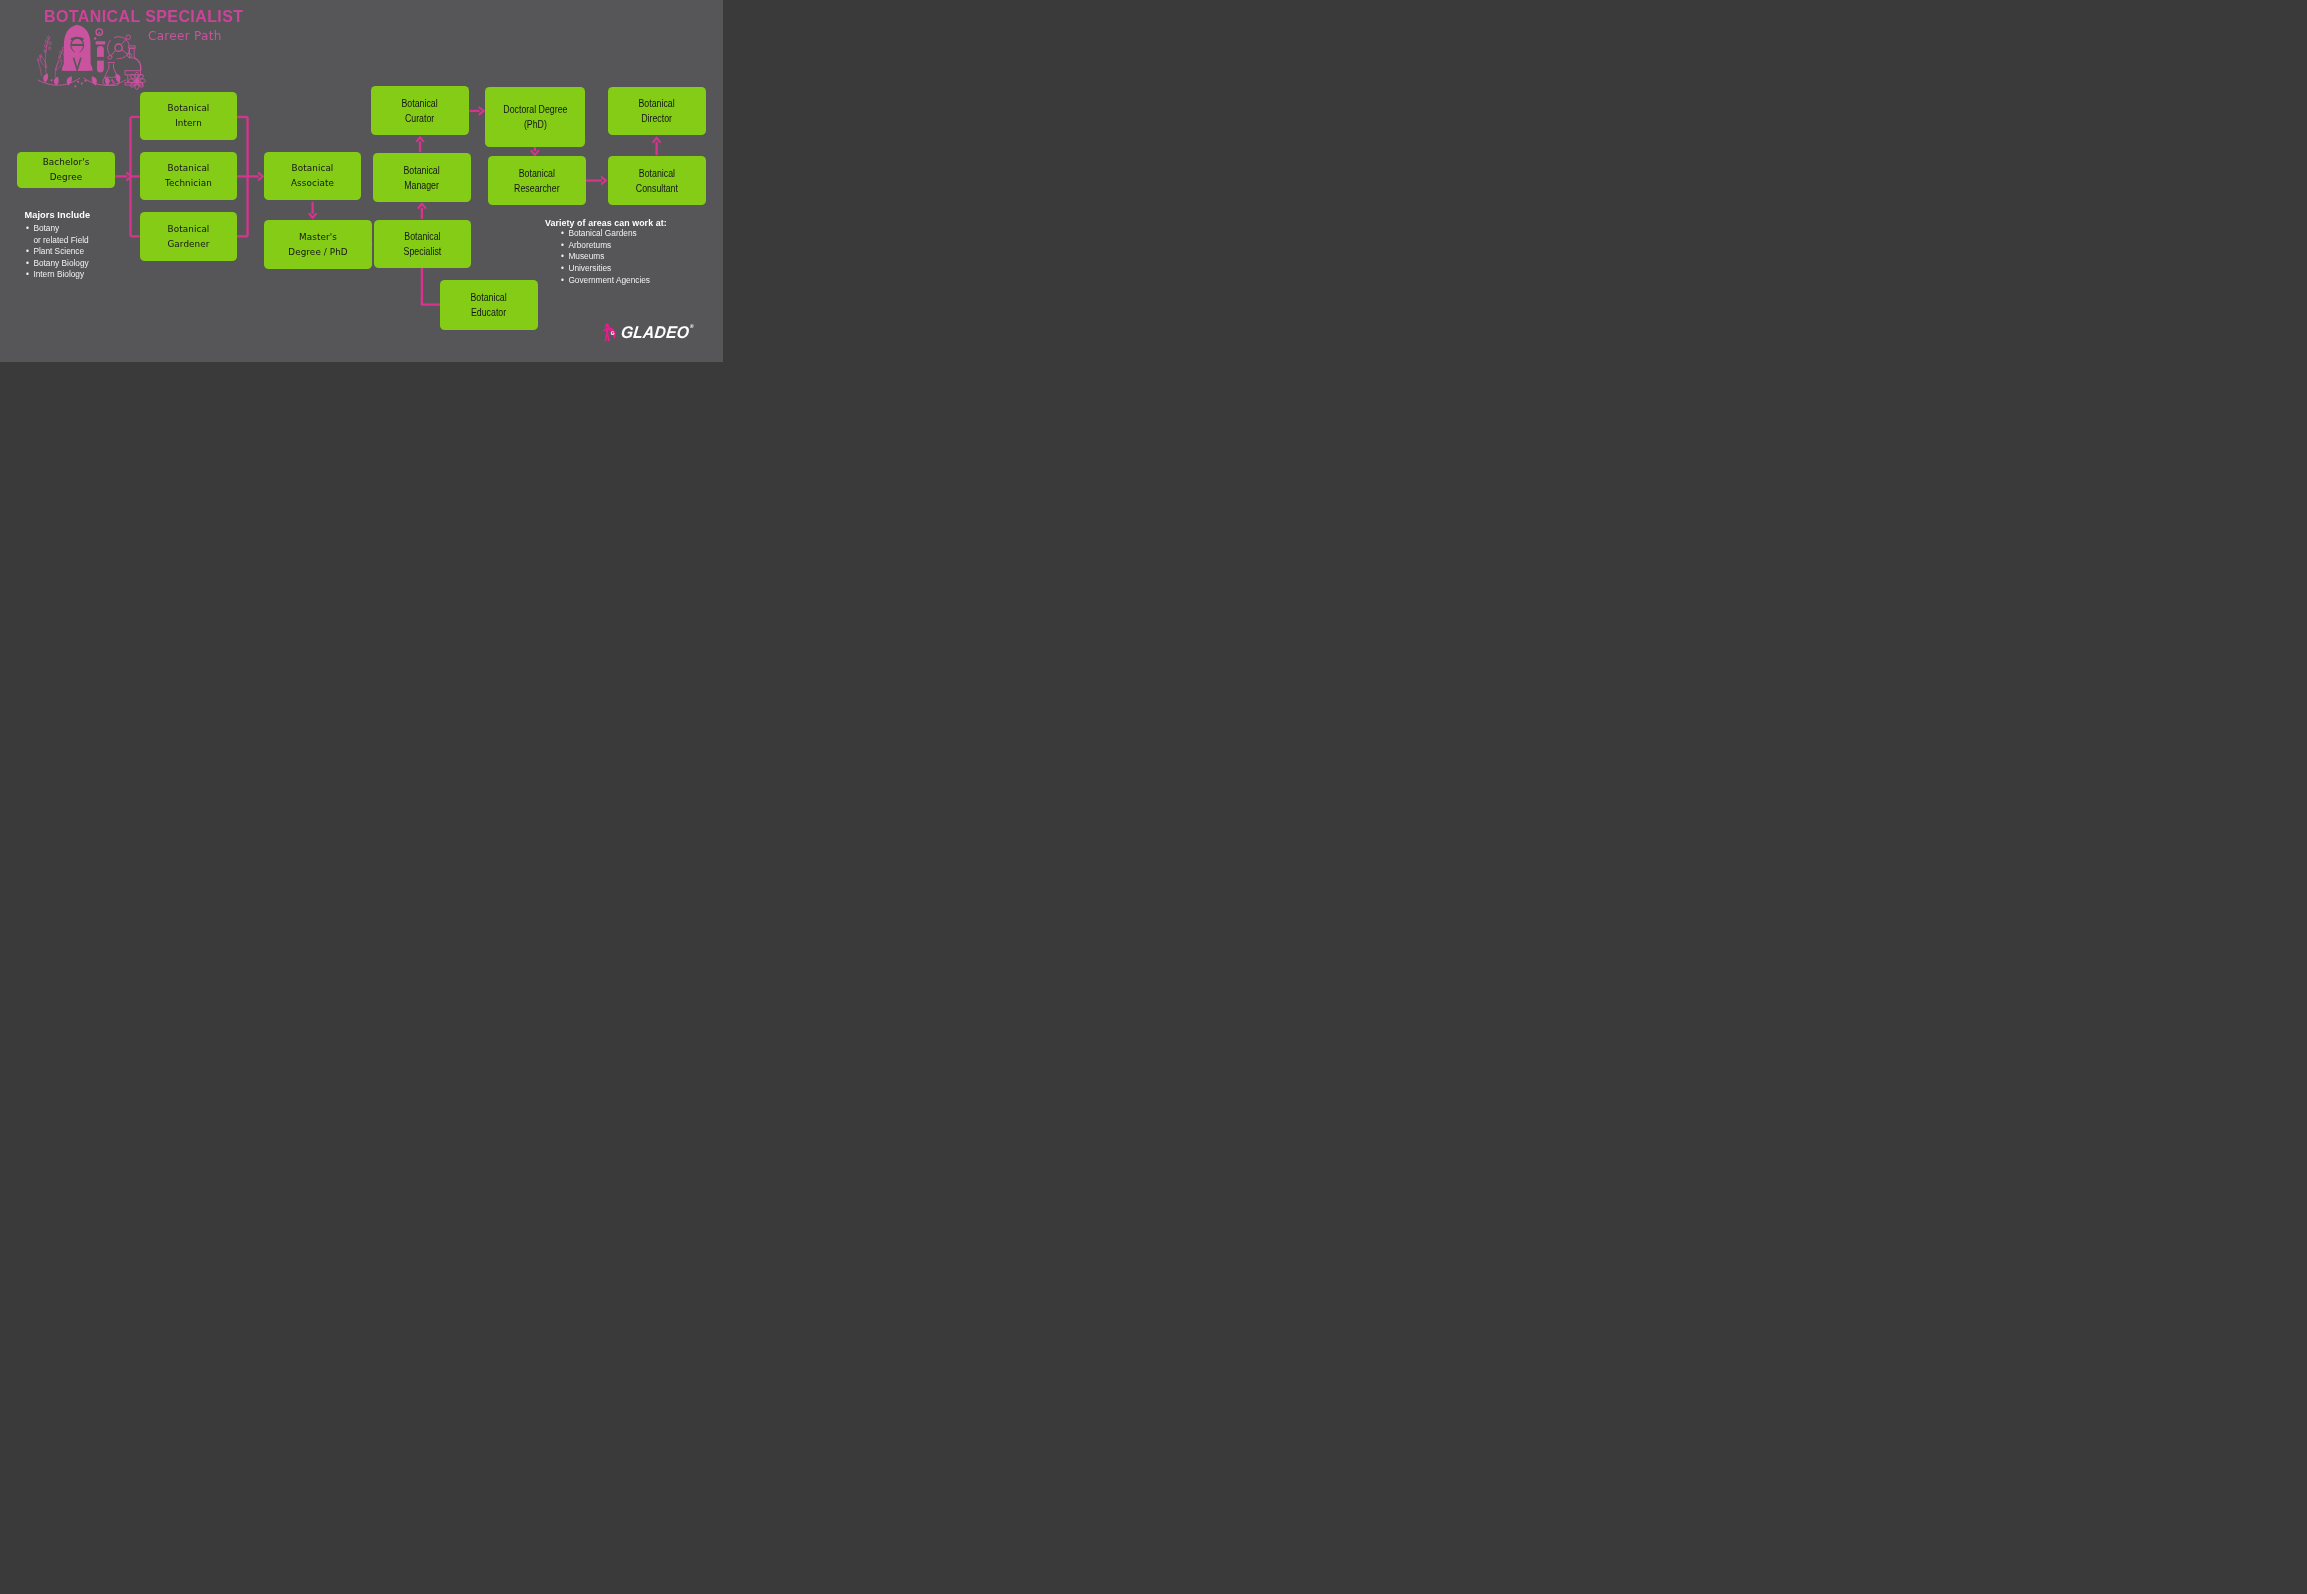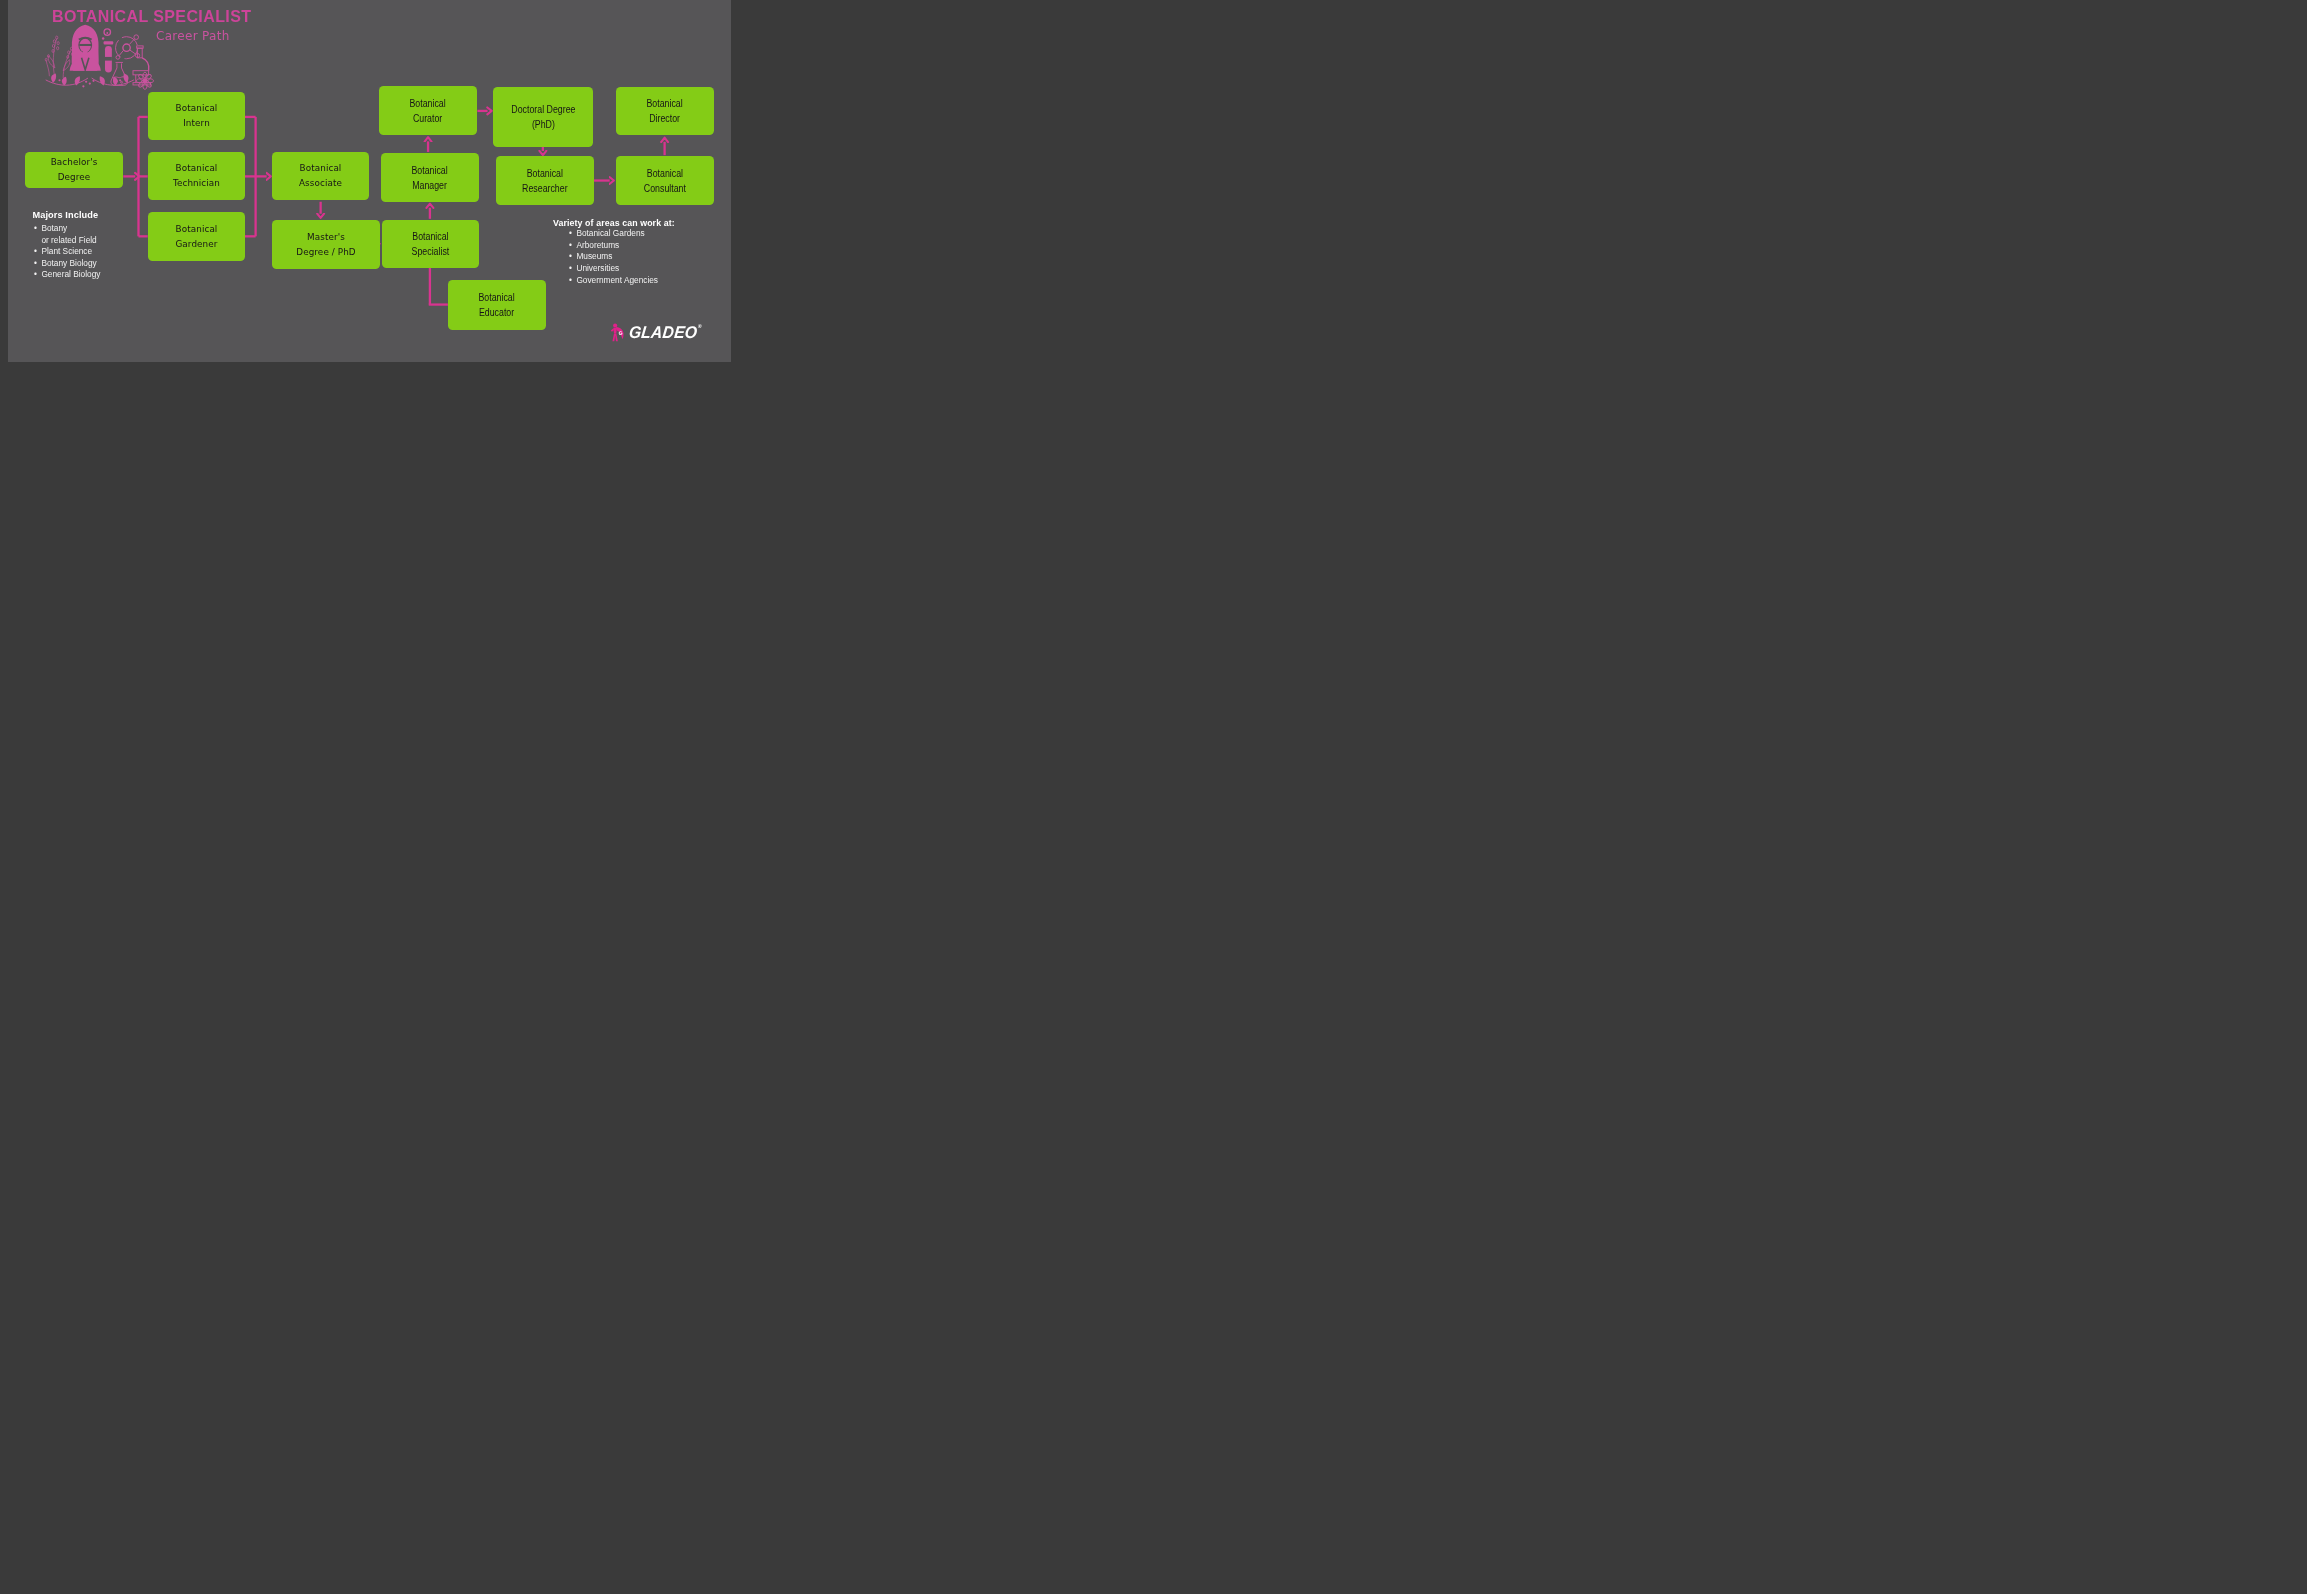--- a/index.html
+++ b/index.html
@@ -1,18 +1,18 @@
 <!DOCTYPE html>
 <html style="font-size:7.4px"><head>
 <meta charset="utf-8">
 <style>
   html,body{margin:0;padding:0;background:#3a3a3a;}
   #canvas{
     position:relative;width:723px;height:362px;overflow:hidden;
-    background:#565557;font-family:"Liberation Sans",sans-serif;margin-left:8px;
+    background:#565557;font-family:"Liberation Sans",sans-serif;
   }
   
   .title{
     position:absolute;left:44px;top:6.5px;
     font-size:16px;font-weight:bold;letter-spacing:0.4px;
     color:#cc4499;white-space:nowrap;
     transform:scaleY(1.04);transform-origin:left top;
   }
   .subtitle{
     position:absolute;left:148px;top:29px;
@@ -246,21 +246,21 @@
     <li>
         <span class="bt">•</span>
         <span class="tx">Plant Science</span>
       </li>
     <li>
         <span class="bt">•</span>
         <span class="tx">Botany Biology</span>
       </li>
     <li>
         <span class="bt">•</span>
-        <span class="tx">General Biology</span>
+        <span class="tx">Intern Biology</span>
       </li>
   </ul>
 
   <div class="list-head" style="left:545px;top:218px;font-size:8.8px;">Variety of areas can work at:</div>
   <ul class="blist" style="left:561px;top:228px;width:138px;">
     <li style="line-height:11.7px">
         <span class="bt">•</span>
         <span class="tx">Botanical Gardens</span>
       </li>
     <li style="line-height:11.7px">

